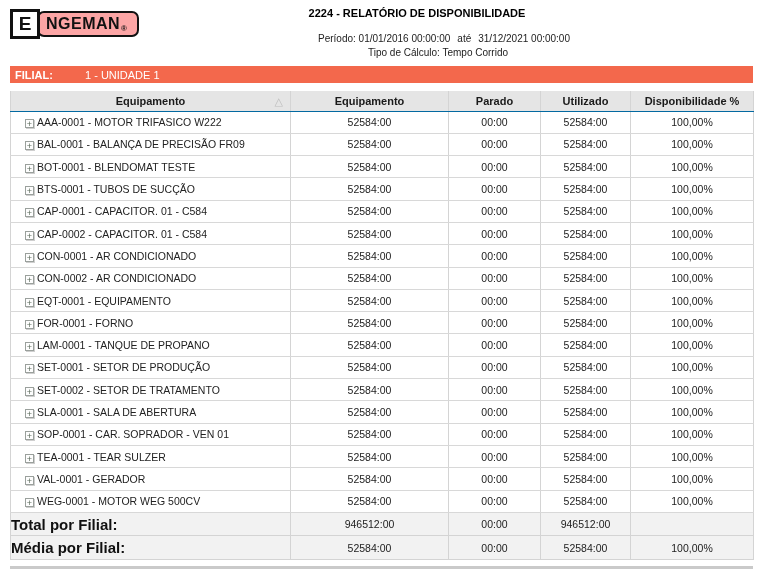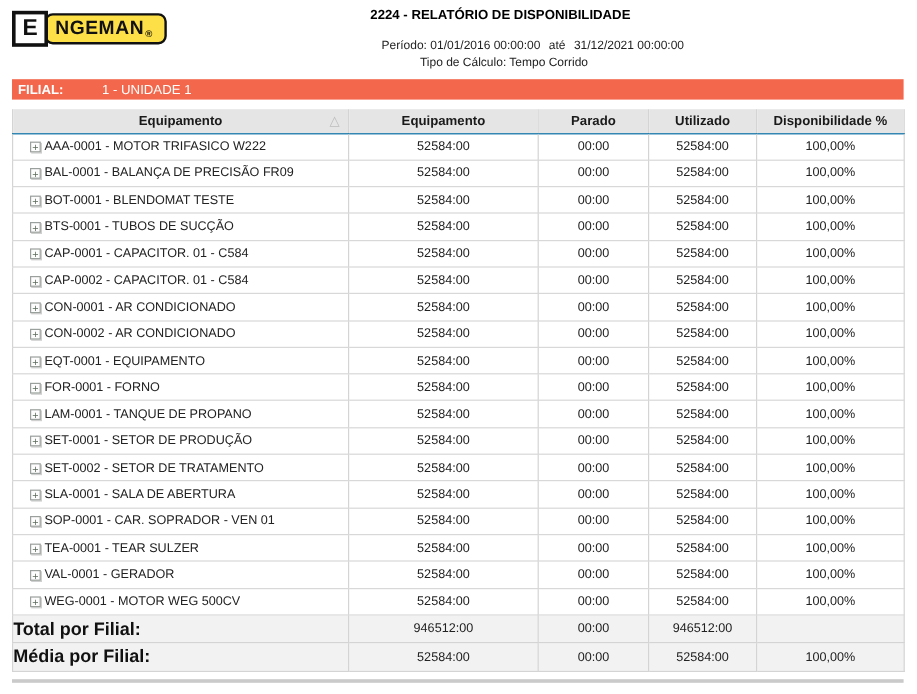--- a/index.html
+++ b/index.html
@@ -11,36 +11,36 @@
   }
 
   
   .logo { position:absolute; left:10px; top:9px; display:flex; align-items:center; }
   .logo-e {
     width:30px; height:30px; border:3px solid #111; background:#fff;
     display:flex; align-items:center; justify-content:center;
     font-weight:bold; font-size:19px; color:#111; z-index:2;
   }
   .logo-word {
-    border:2px solid #111; border-radius:7px; background:#fde047;
+    border:2px solid #111; border-radius:7px; background:#fca5a5;
     margin-left:-3px; padding:2px 9px 2px 7px; height:26px;
     display:flex; align-items:center;
     font-weight:bold; font-size:16px; letter-spacing:.5px; color:#111;
   }
   .logo-reg { font-size:8px; font-weight:bold; align-self:flex-end; margin-left:1px; }
 
   
   .rpt-title {
     position:absolute; top:7px; left:417px; transform:translateX(-50%);
     font-size:11px; font-weight:bold; white-space:nowrap; color:#000;
   }
   .rpt-sub1 { position:absolute; top:33px; left:444px; transform:translateX(-50%);
     font-size:10px; white-space:nowrap; color:#222; }
   .rpt-sub1 .mid { margin:0 7px; }
-  .rpt-sub2 { position:absolute; top:47px; left:420px; transform:translateX(-50%);
+  .rpt-sub2 { position:absolute; top:47px; left:438px; transform:translateX(-50%);
     font-size:10px; white-space:nowrap; color:#222; }
 
   
   .filial-bar {
     position:absolute; left:10px; top:66px; width:743px; height:17px;
     background:#f3684c; color:#fff; display:flex; align-items:center;
     font-size:11px;
   }
   .filial-label { font-weight:bold; margin-left:5px; }
   .filial-value { position:absolute; left:75px; }

